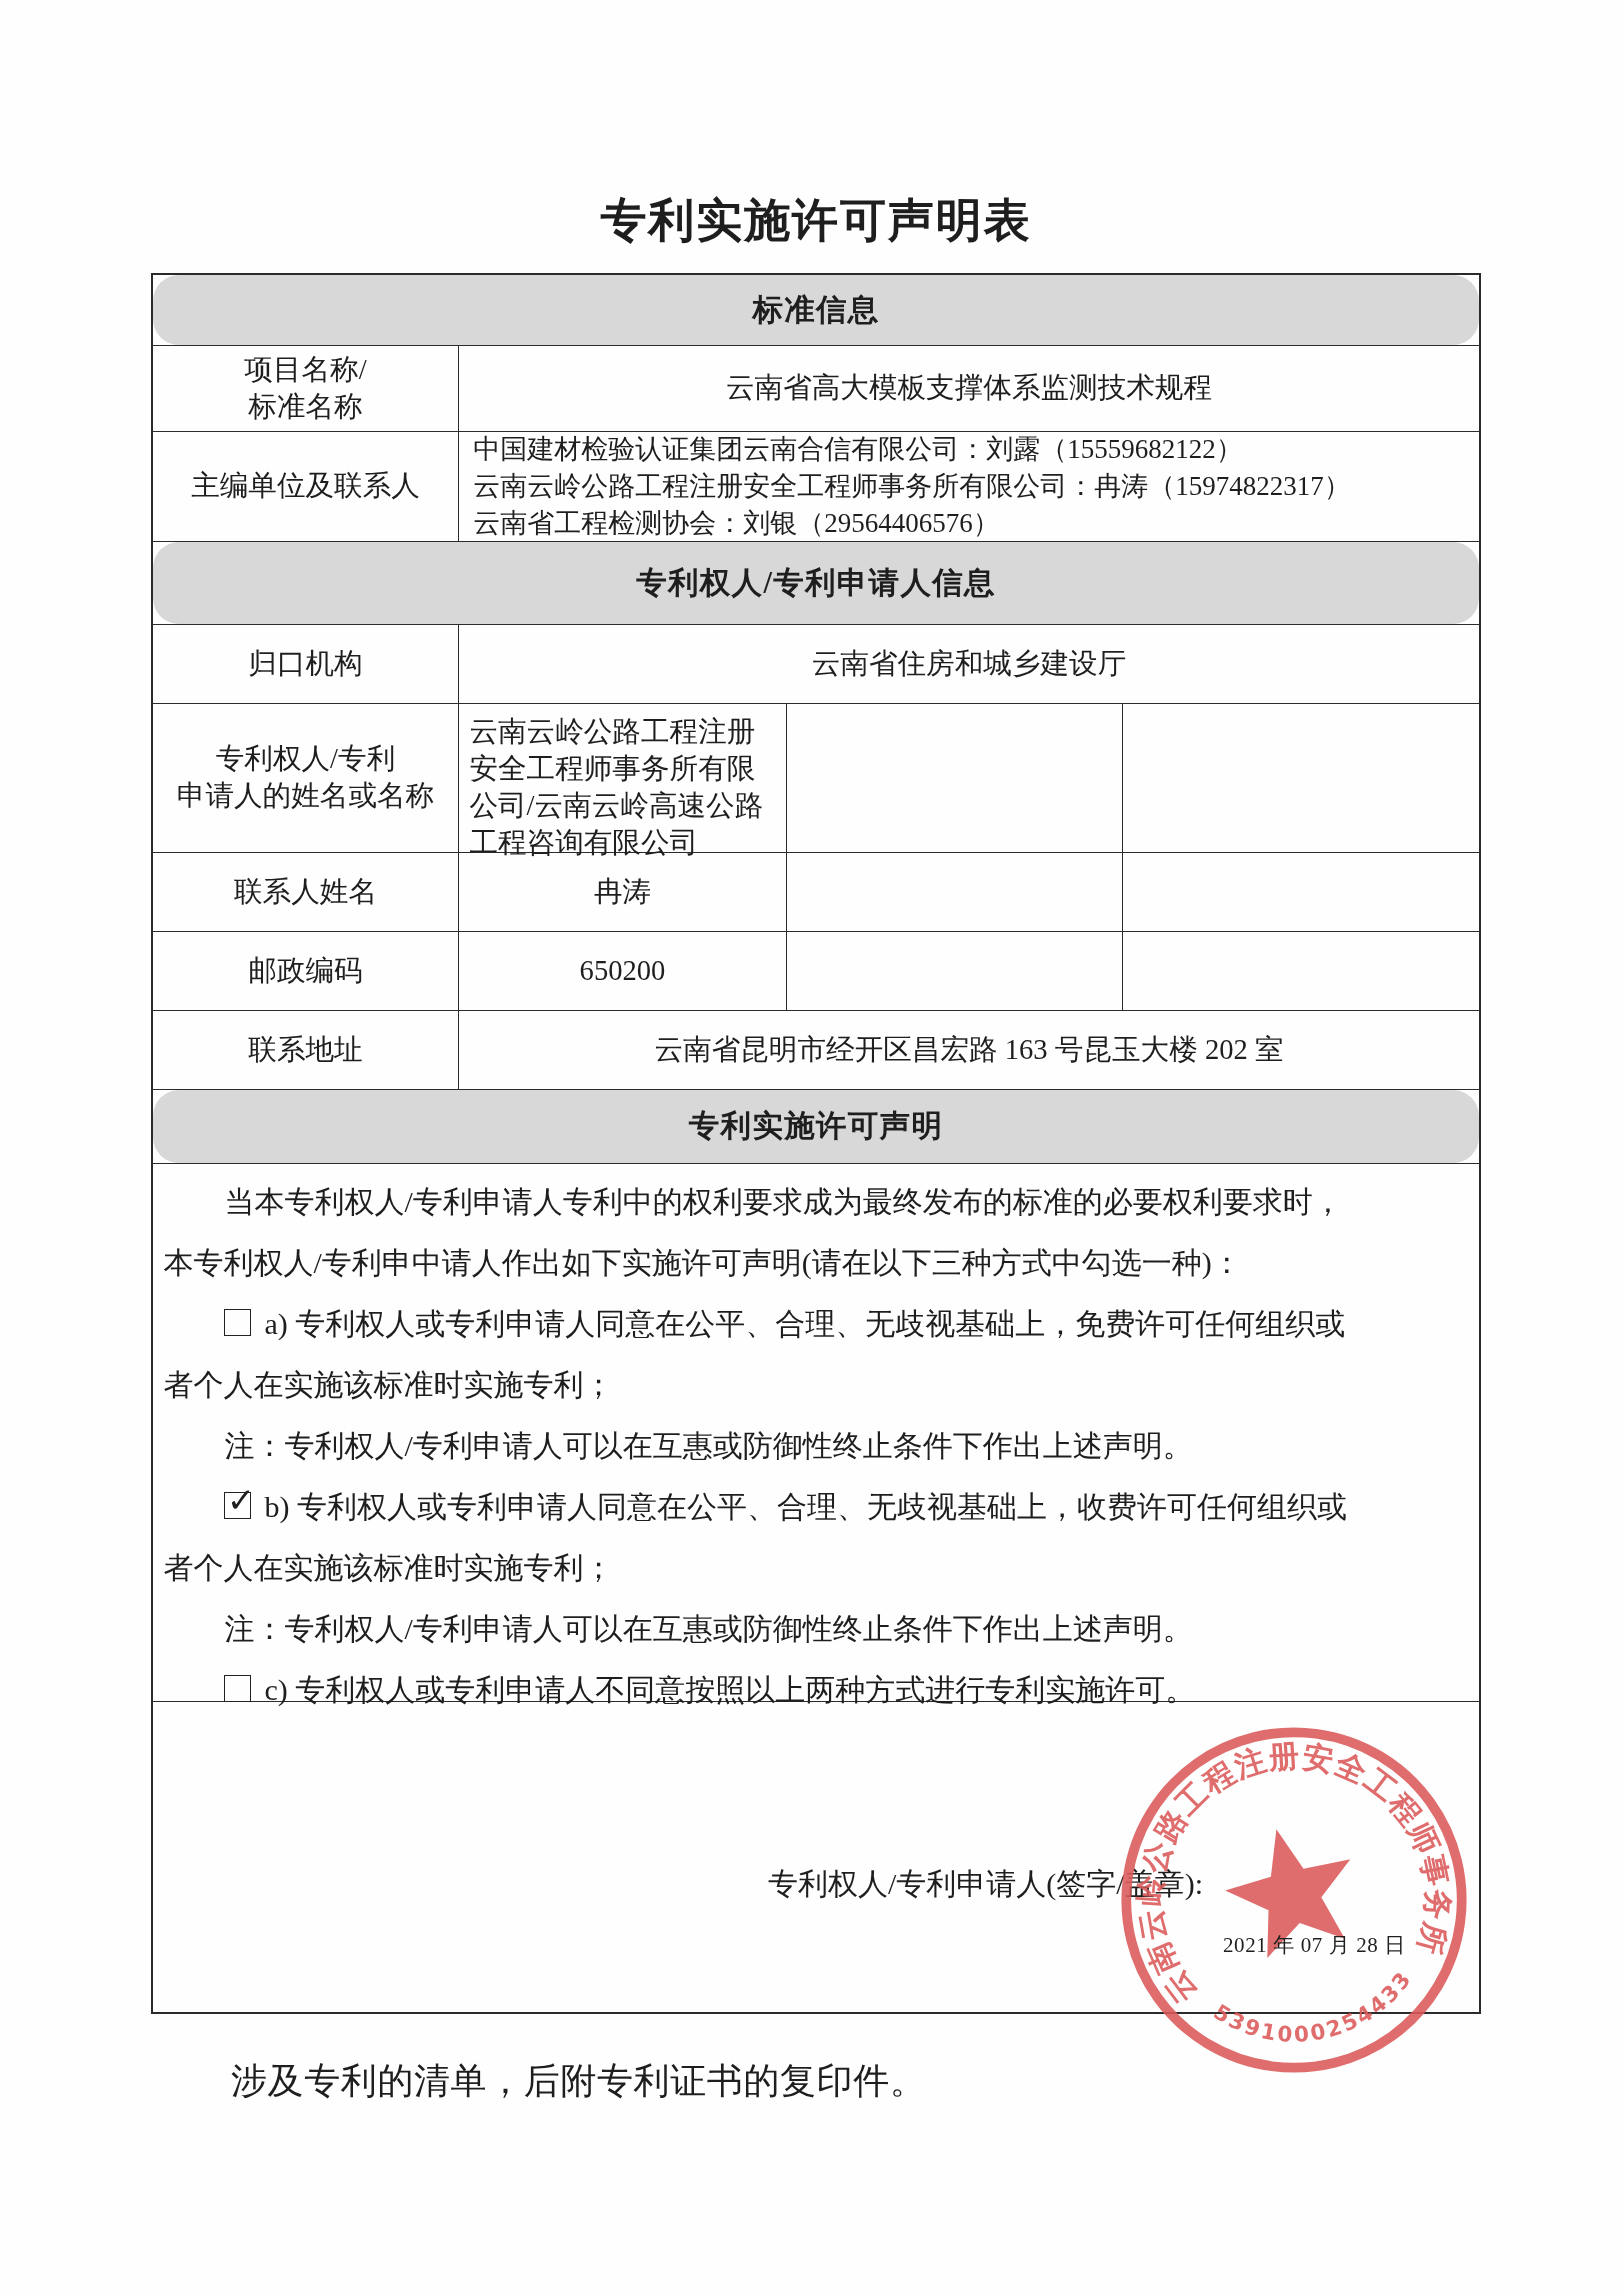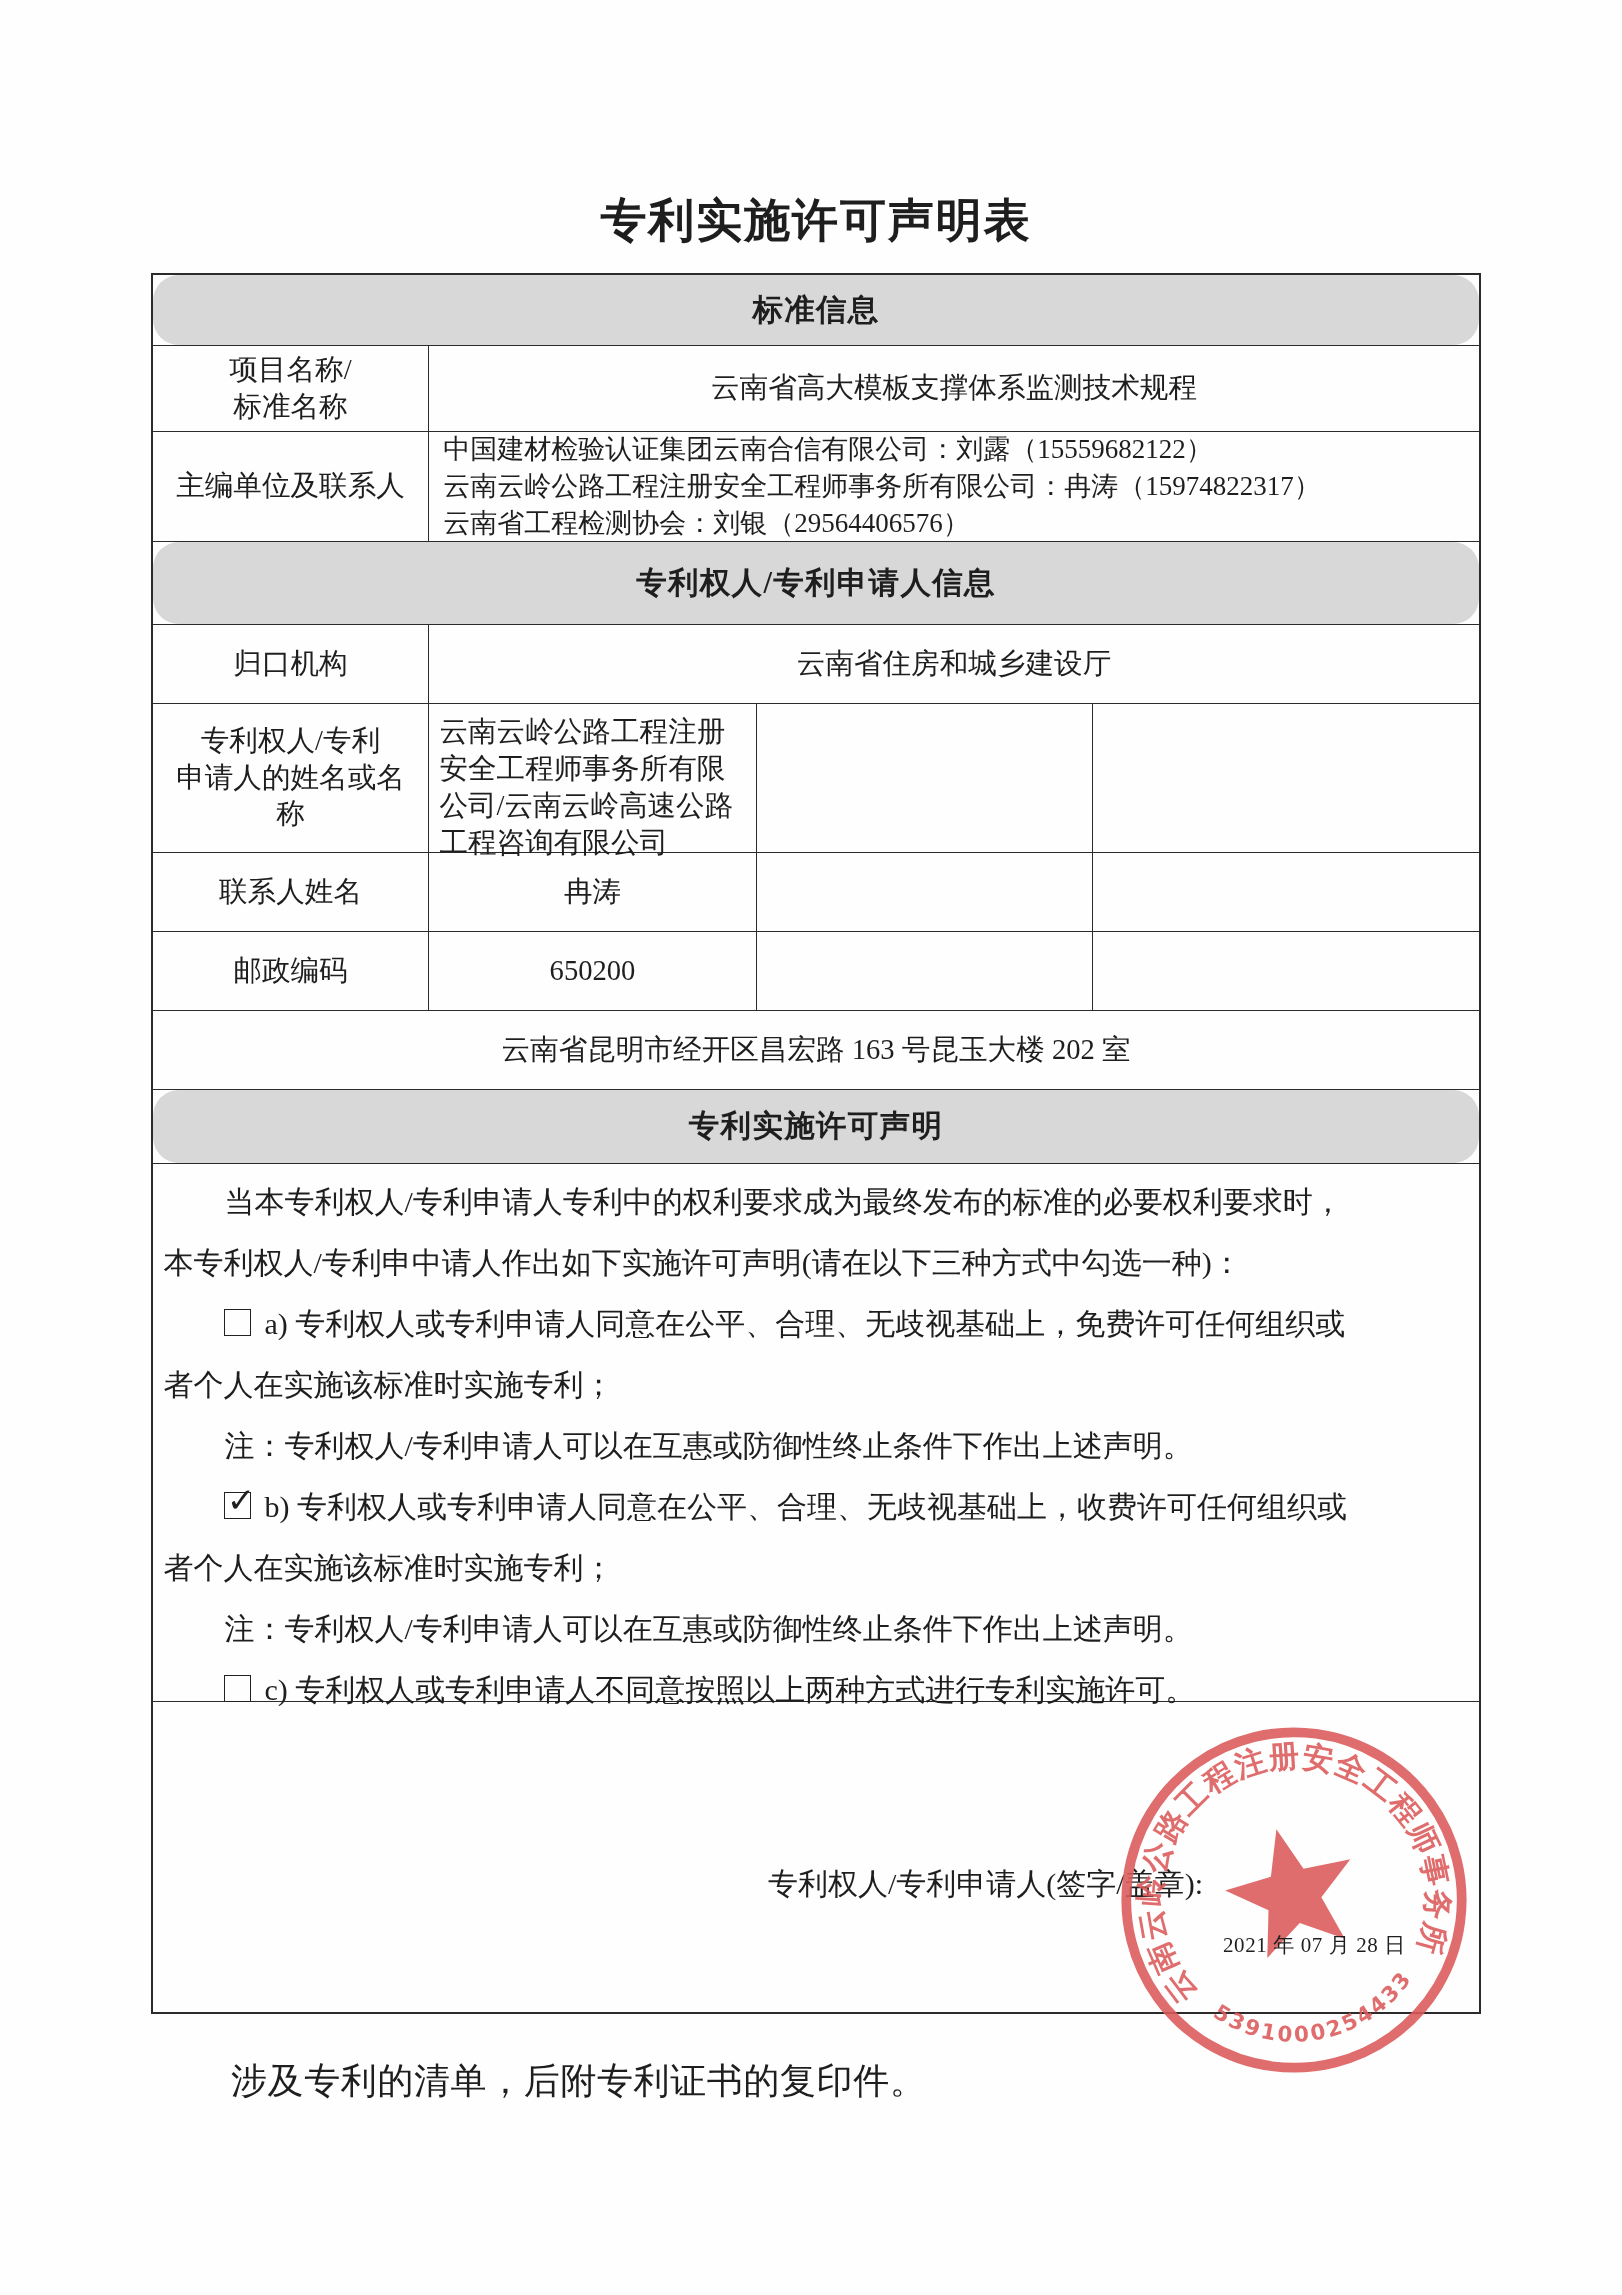--- a/index.html
+++ b/index.html
@@ -17,21 +17,21 @@
   }
   .row{display:flex;box-sizing:border-box;border-bottom:1.9px solid #2b2b2b;position:relative;}
   .row.last{border-bottom:none;}
   .cell{
     box-sizing:border-box;border-right:1.9px solid #2b2b2b;
     display:flex;align-items:center;justify-content:center;
     text-align:center;font-size:28.6px;line-height:1.28;white-space:pre-line;
     padding:3.9px 9px;
   }
   .cell.endc{border-right:none;}
-  .c1{width:276px;flex:none;}
+  .c1{width:306px;flex:none;}
   .c2{width:328px;flex:none;}
   .c3{width:336px;flex:none;}
   .c4{flex:1;}
   .merged{flex:1;}
   .grayhead{
     background:#d8d8d8;font-weight:bold;font-size:30.5px;letter-spacing:1.3px;
     display:flex;align-items:center;justify-content:center;box-sizing:border-box;
     width:100%;
     border-radius:26px;
   }
@@ -117,20 +117,21 @@
     </div>
 
     <div class="row" style="height:79px">
       <div class="cell c1">邮政编码</div>
       <div class="cell c2">650200</div>
       <div class="cell c3"></div>
       <div class="cell c4 endc"></div>
     </div>
 
     <div class="row" style="height:79px">
+      <div class="cell c1">联系地址</div>
       <div class="cell merged endc">云南省昆明市经开区昌宏路 163 号昆玉大楼 202 室</div>
     </div>
 
     <div class="row" style="height:74px">
       <div class="grayhead">专利实施许可声明</div>
     </div>
 
     <div class="row" style="height:538px">
       <div class="cell merged endc decl-cell">
         <div class="dline indent">当本专利权人/专利申请人专利中的权利要求成为最终发布的标准的必要权利要求时，</div>

